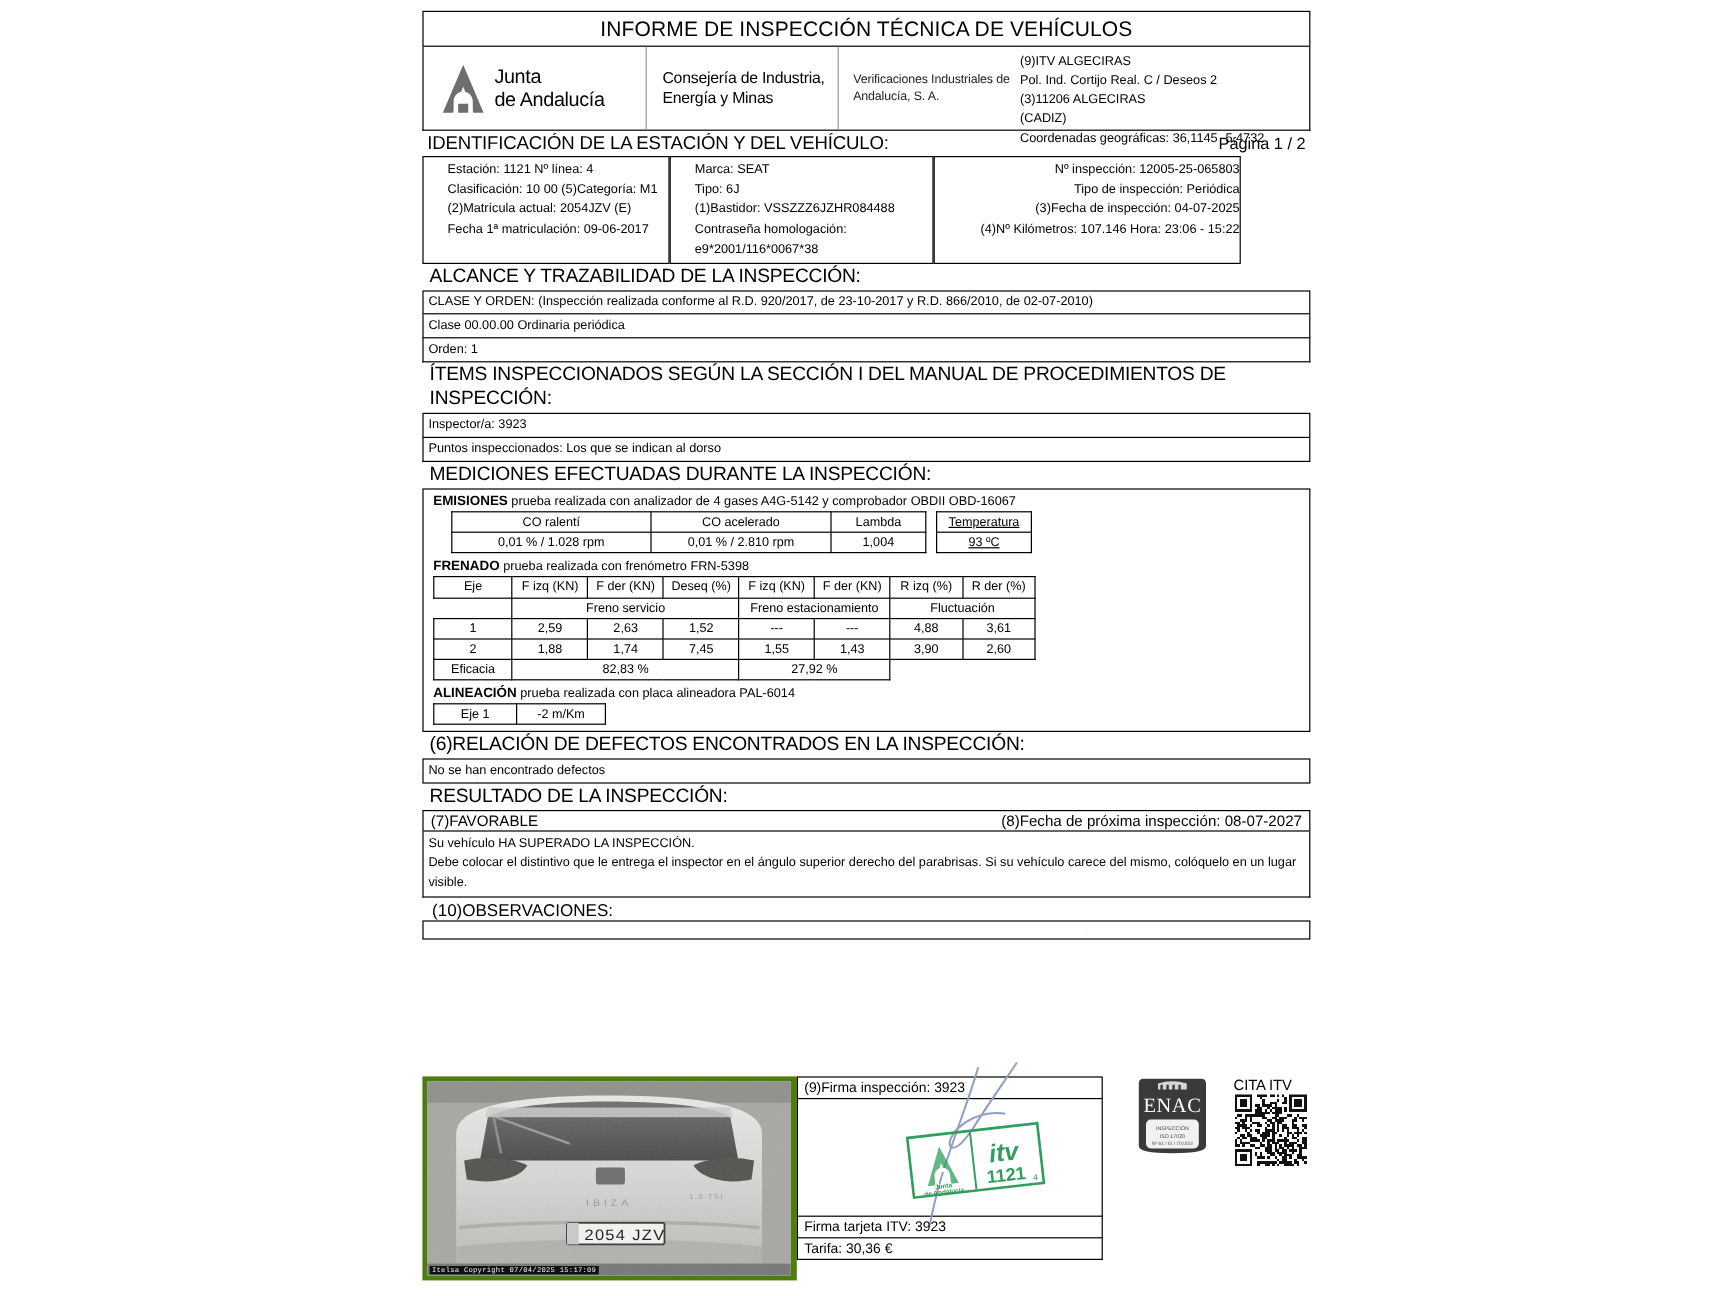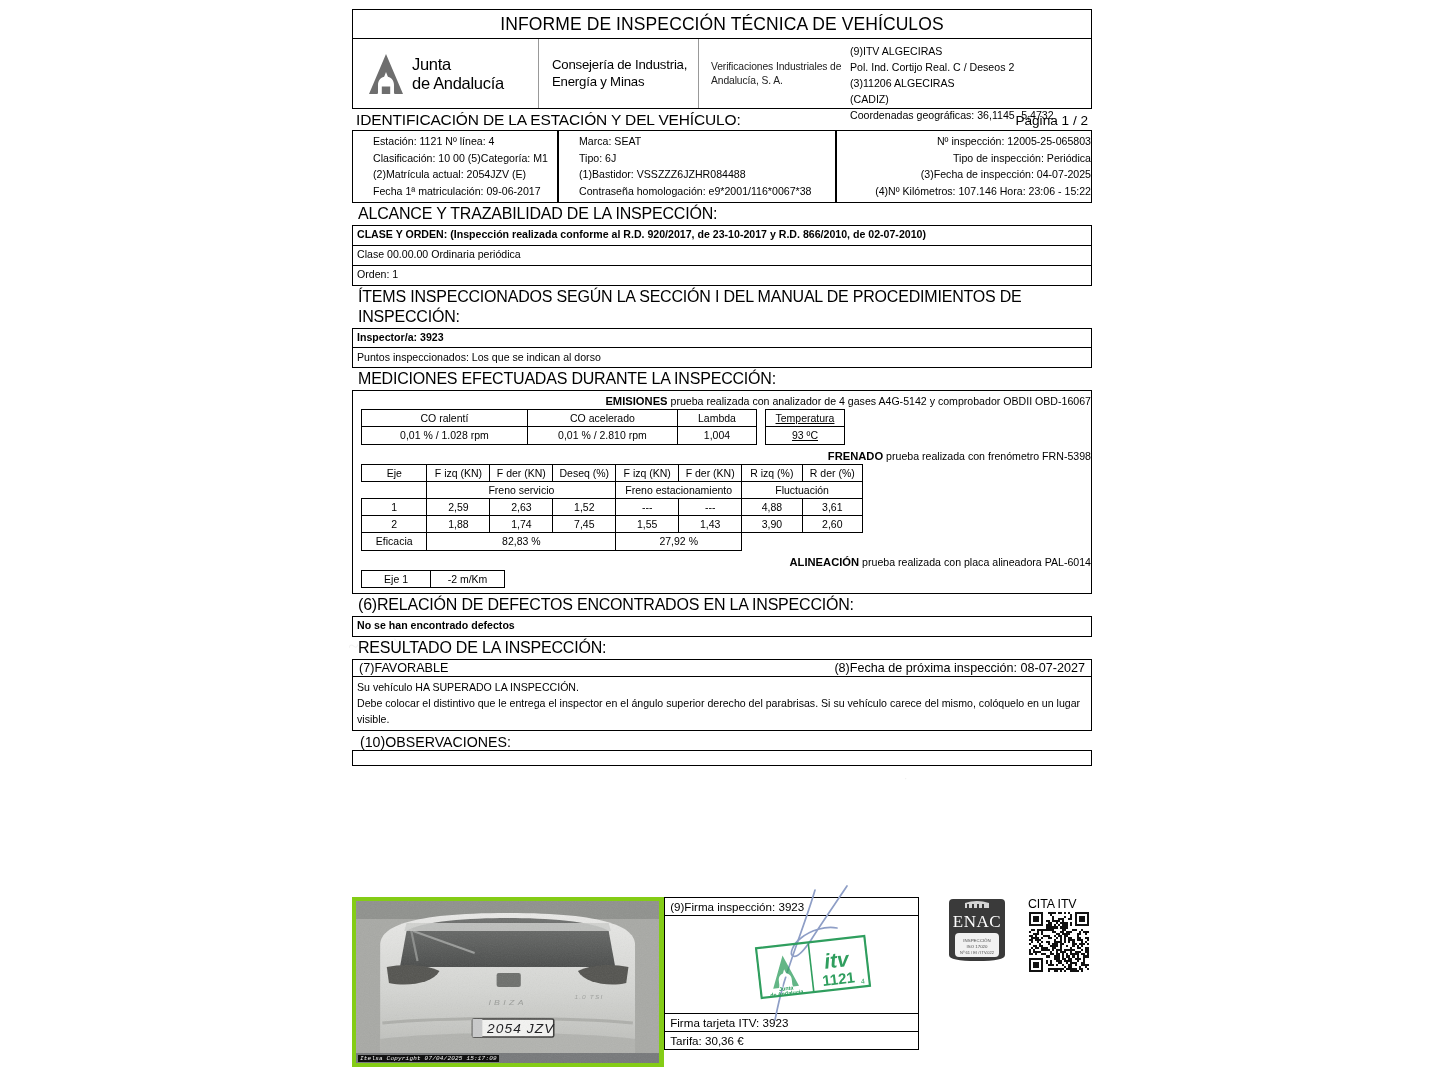--- a/index.html
+++ b/index.html
@@ -121,43 +121,42 @@
   .idhead .pg { font-size: 13.6px; }
   .id-grid { display: flex; }
   .id-grid > div {
     box-sizing: border-box;
     border: 1.2px solid #000;
     padding: 2px 0 2px 20px;
     font-size: 10.6px;
     line-height: 1.58;
   }
   .id-c1 { width: 206px; border-right: none; }
-  .id-c2 { width: 278px; border-right: none; }
+  .id-c2 { width: 220px; border-right: none; }
   .id-c3 { width: 256px; text-align: right; }
   
   .row-bx {
     border: 1.2px solid #000;
     border-top: none;
     font-size: 10.6px;
     padding: 1.5px 4px;
     line-height: 1.5;
   }
-  .row-bx.first { border-top: 1.2px solid #000; font-weight: bold; }
+  .row-bx.first { border-top: 1.2px solid #000; }
   
   .meas {
     border: 1.3px solid #000;
     padding: 3px 0 5px 8px;
   }
   .sub-t {
     font-size: 10.6px;
     margin: 1px 0 2px 0;
-    text-align: right;
   }
   .sub-t b { font-size: 11.2px; }
-  .t-emis { width: 396px; }
+  .t-emis { width: 396px; margin-left: 15px; }
   .t-temp { width: 80px; margin-left: 8px; text-decoration: underline; }
   .t-fren { width: 502px; }
   .t-alin { width: 144px; }
   .flexrow { display: flex; align-items: flex-start; }
   
   .res-top {
     display: flex;
     justify-content: space-between;
     font-size: 12.6px;
     padding: 1px 6px;
@@ -203,25 +202,24 @@
     position: absolute;
     left: 352px;
     top: 897px;
     width: 740px;
     display: flex;
     align-items: flex-start;
   }
   .photo-wrap {
     width: 316px;
     height: 170px;
-    background: #84cc16;
+    background: #4d7c0f;
     padding: 4px 5px 4px 4px;
     box-sizing: border-box;
     position: relative;
-    font-style: italic;
   }
   .photo {
     width: 100%; height: 100%;
     position: relative;
     overflow: hidden;
     background: #b9bab6;
   }
   .stamp-txt {
     position: absolute;
     left: 2px; bottom: 1px;

